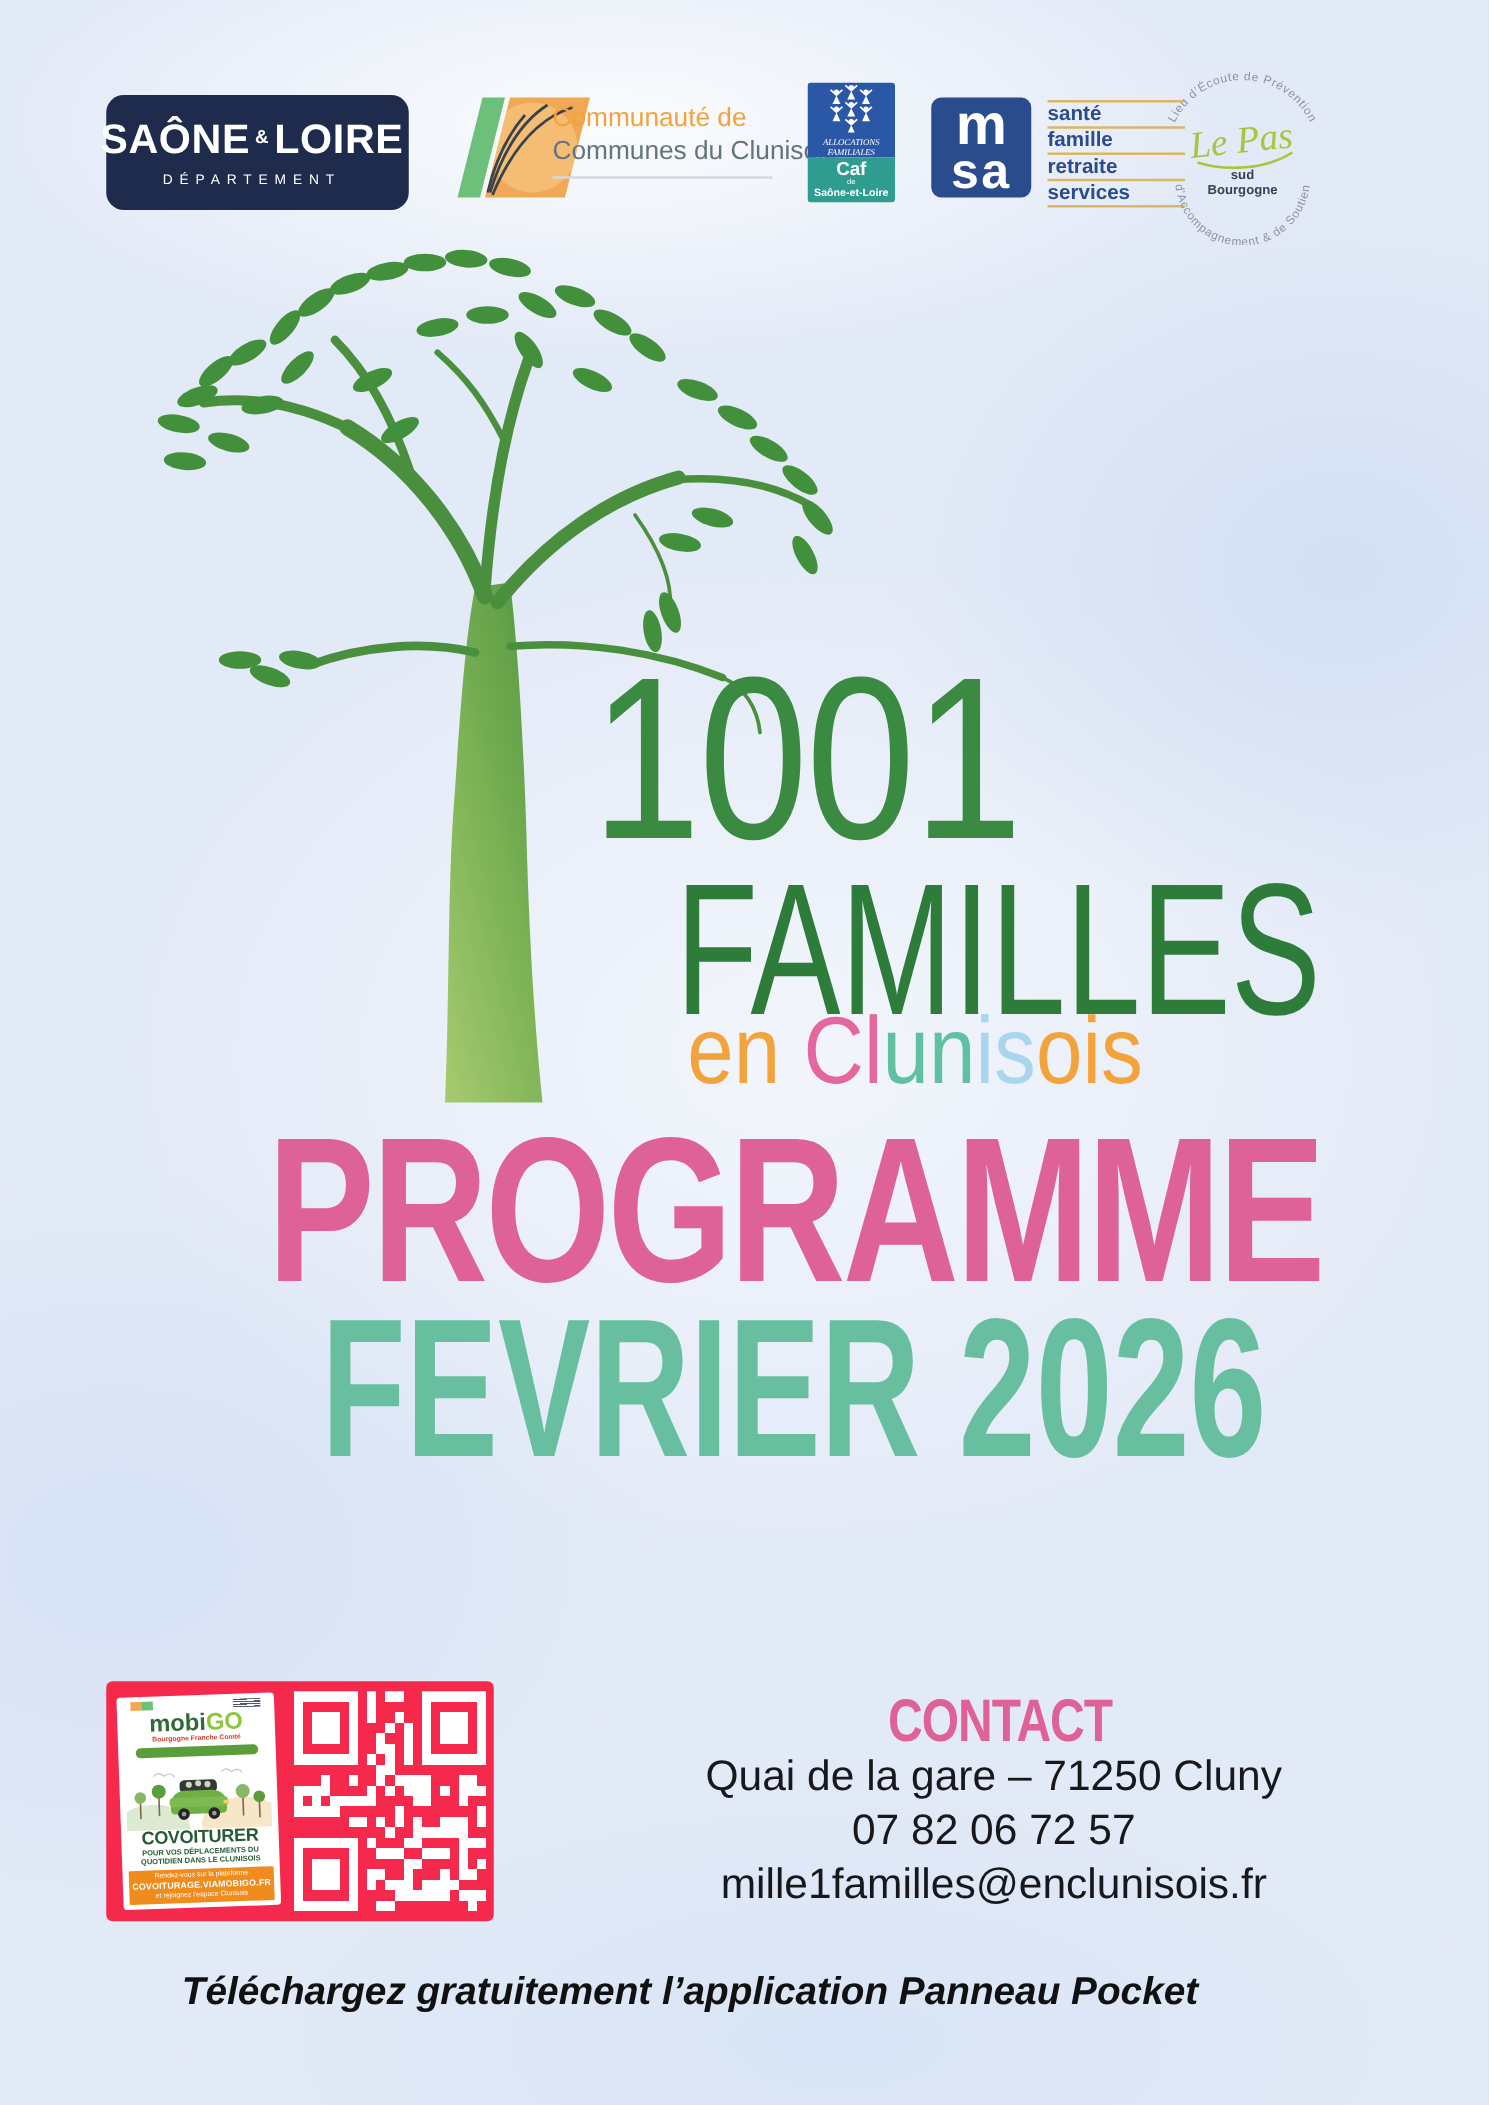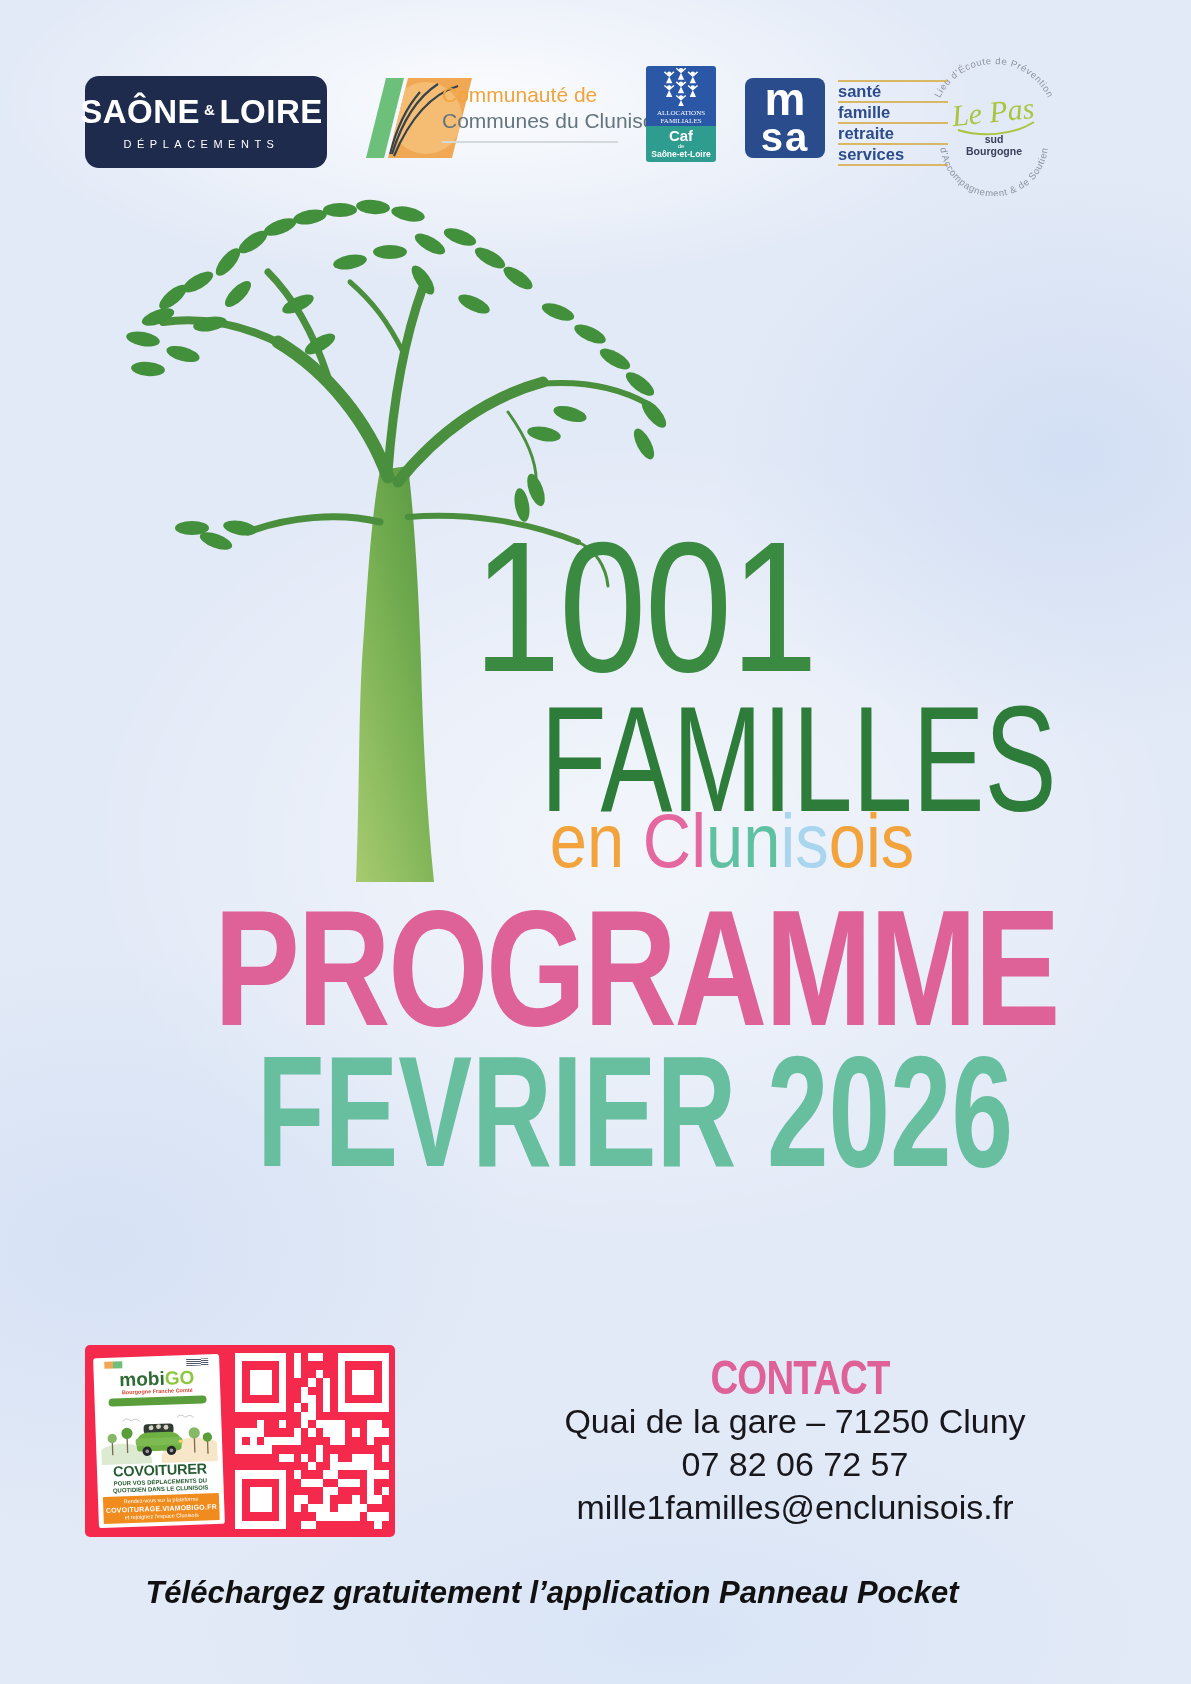--- a/index.html
+++ b/index.html
@@ -25,21 +25,21 @@
   .sl-text{text-align:center;color:#fff;}
   .sl-row{display:flex;align-items:baseline;gap:4px;font-weight:700;font-size:33px;letter-spacing:.5px;line-height:34px;}
   .sl-amp{font-size:15px;font-weight:700;position:relative;top:-8px;}
   .sl-sub{font-size:11px;letter-spacing:5.5px;margin-top:3px;}
   #logo-cc-shape{left:352px;top:70px;width:128px;height:94px;}
   #cc-l1{left:442px;top:82px;font-size:21px;color:#f2a33c;line-height:25px;}
   #cc-l2{left:442px;top:108px;font-size:21px;color:#64747e;line-height:25px;}
   #cc-line{left:442px;top:141px;width:176px;height:2px;background:#d4d9de;}
   #logo-caf{left:646px;top:66px;width:70px;height:96px;border-radius:3px;overflow:hidden;}
   .caf-top{height:60px;background:#2b57a7;text-align:center;}
-  .caf-cap{font-family:"Liberation Serif",serif;color:#fff;font-size:7px;line-height:7.5px;}
+  .caf-cap{font-family:"Liberation Serif",serif;font-style:italic;color:#fff;font-size:7px;line-height:7.5px;}
   .caf-bot{height:36px;background:#2e9d90;color:#fff;text-align:center;}
   .caf-brand{font-size:15px;font-weight:700;line-height:15px;padding-top:2px;}
   .caf-de{font-size:6px;line-height:6px;}
   .caf-dept{font-size:8.5px;font-weight:700;line-height:10px;}
   #logo-msa-sq{left:745px;top:78px;width:80px;height:80px;background:#2b4c8c;border-radius:8px;color:#fff;
     font-weight:700;text-align:center;}
   .msa-m{font-size:46px;line-height:42px;}
   .msa-sa{font-size:40px;line-height:34px;letter-spacing:2px;}
   #logo-msa-words{left:838px;top:80px;width:110px;border-bottom:2px solid #d9b765;}
   .msa-row{border-top:2px solid #d9b765;padding:1px 0 2px;font-size:16.5px;font-weight:700;color:#2b4c8c;line-height:16px;}
@@ -93,21 +93,21 @@
 
 <div id="poster">
 
   <div class="abs" id="logo-sl">
     <div class="sl-text">
       <div class="sl-row">
         <span>SAÔNE</span>
         <span class="sl-amp">&amp;</span>
         <span>LOIRE</span>
       </div>
-      <div class="sl-sub">DÉPLACEMENTS</div>
+      <div class="sl-sub">DÉPARTEMENT</div>
     </div>
     <svg width="52" height="56" viewBox="0 0 60 62">
       <circle cx="30" cy="28" r="20" fill="none" stroke="#c8a96b" stroke-width="3.5"></circle>
       <path d="M44,43 L53,56 L37,50 Z" fill="#c8a96b"></path>
       <text x="30" y="36" font-size="21" font-weight="bold" fill="#c8a96b" text-anchor="middle" font-family="Liberation Sans,sans-serif">71</text>
     </svg>
   </div>
 
   <svg class="abs" id="logo-cc-shape" viewBox="0 0 128 94">
     <defs>

